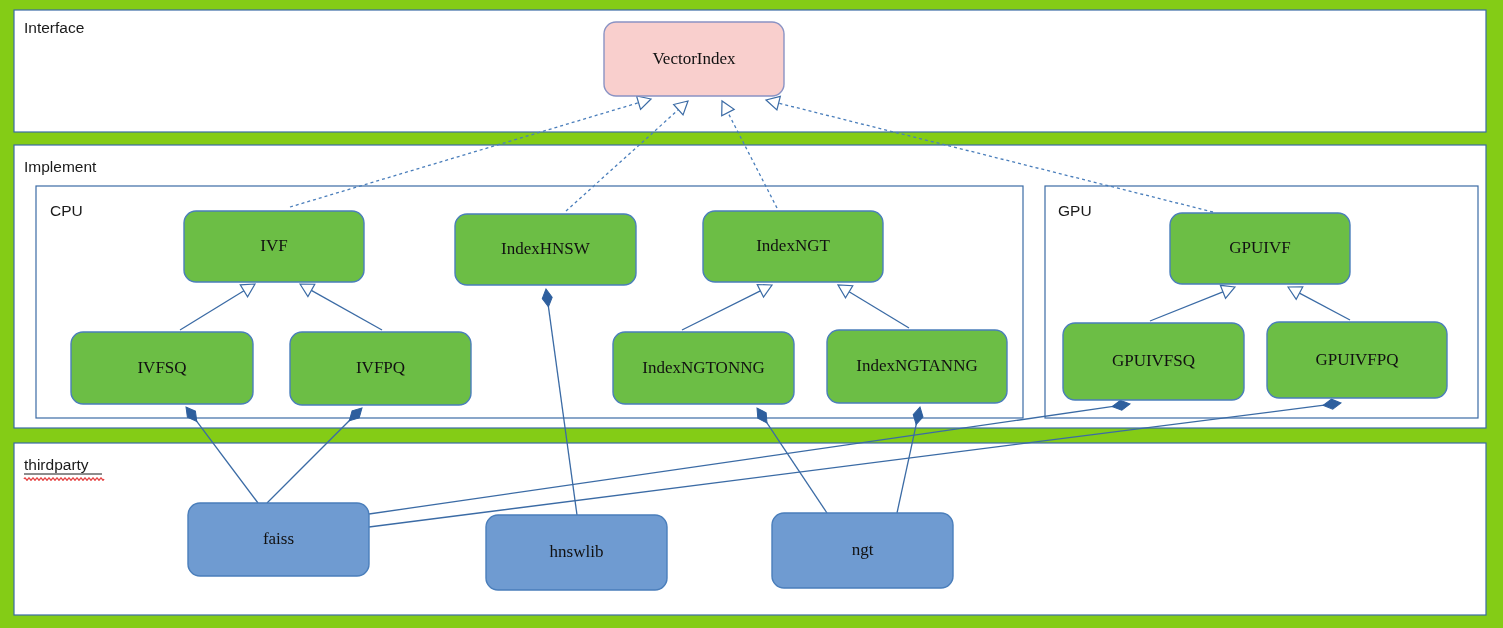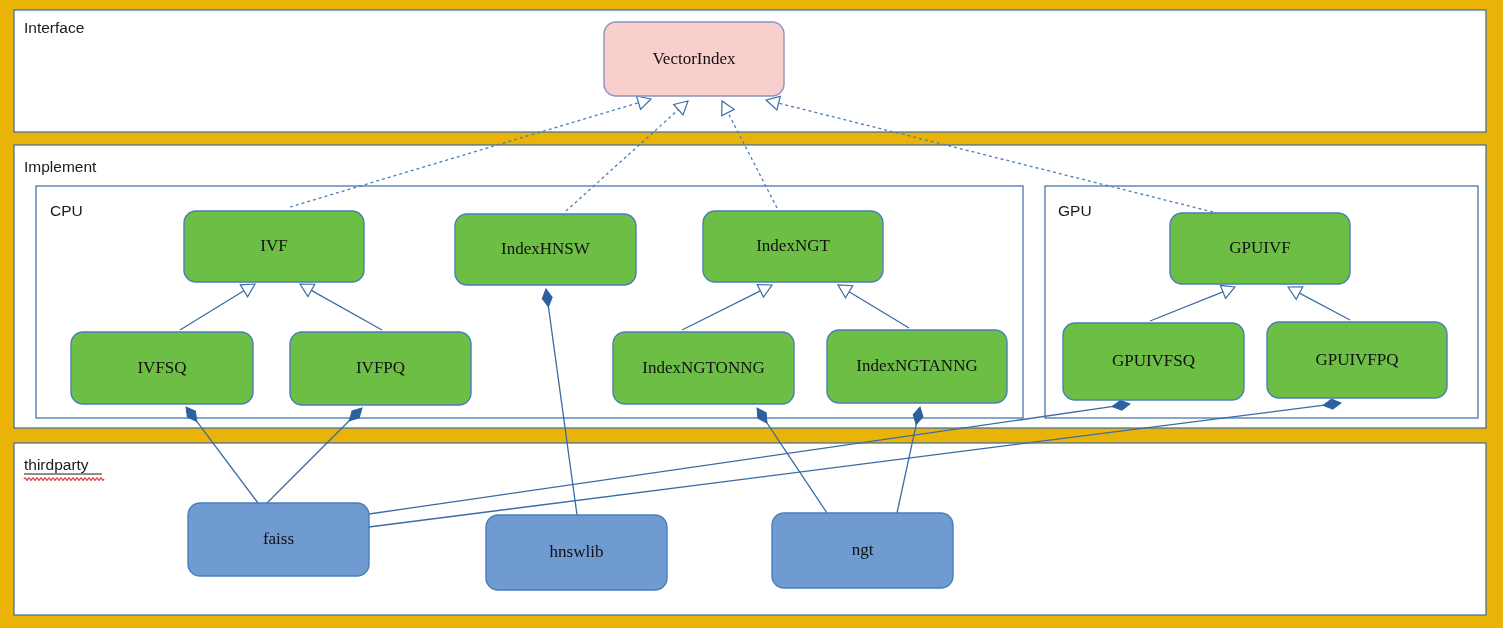--- a/index.html
+++ b/index.html
@@ -4,21 +4,21 @@
 <style>
   html, body {
     margin: 0;
     padding: 0;
     background: #ffffff;
   }
   #diagram-root {
     position: relative;
     width: 1503px;
     height: 628px;
-    background: #eab308;
+    background: #84cc16;
     font-family: "Liberation Sans", sans-serif;
     overflow: hidden;
   }
   svg#canvas {
     position: absolute;
     left: 0;
     top: 0;
     width: 1503px;
     height: 628px;
     display: block;

